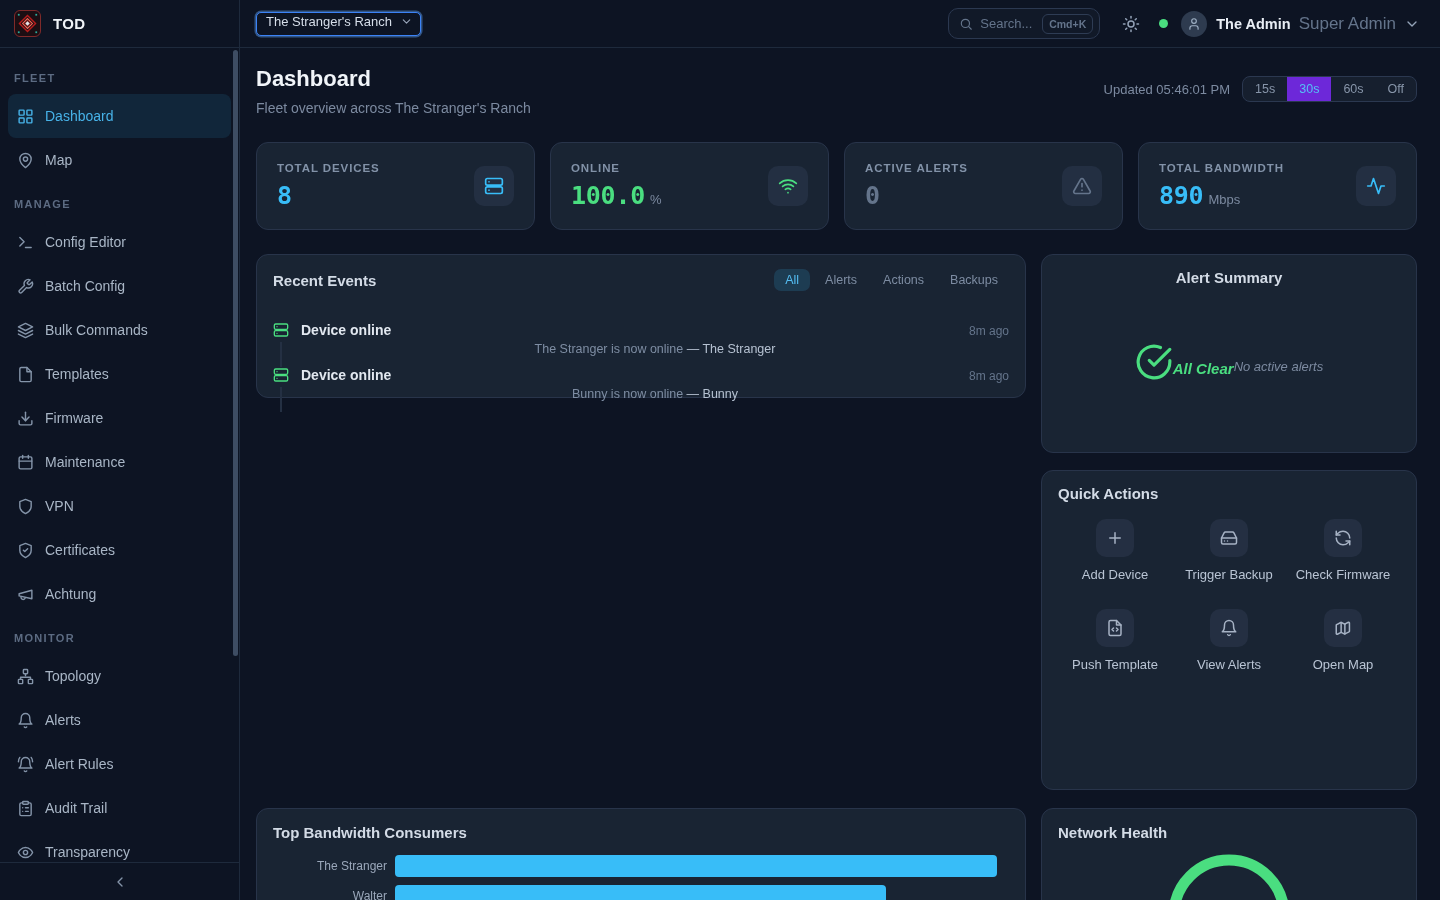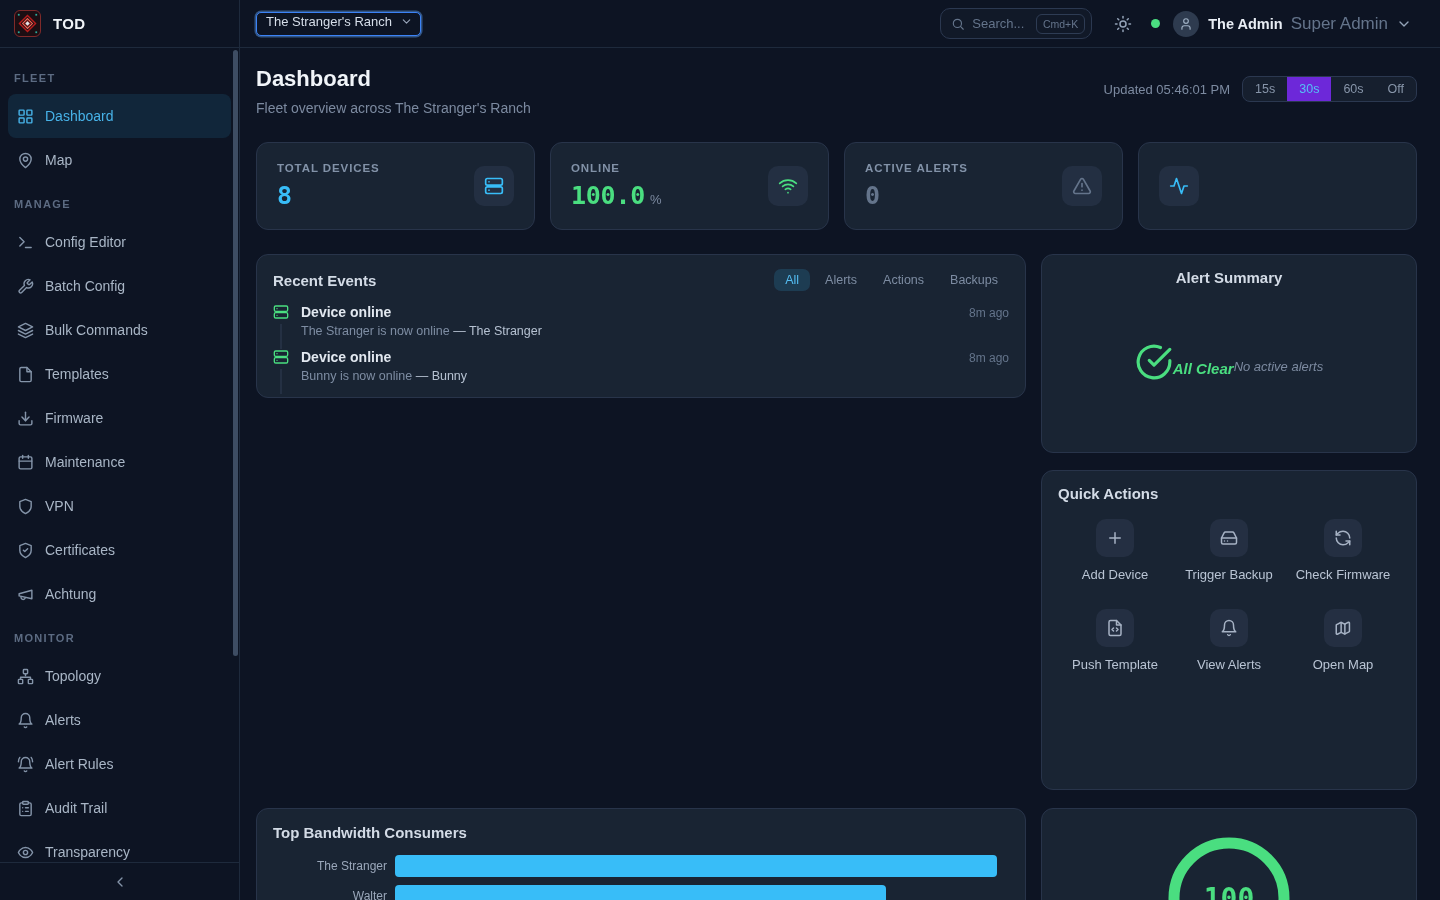--- a/index.html
+++ b/index.html
@@ -17,26 +17,26 @@
   .brand { width:240px; height:100%; display:flex; align-items:center; gap:12px; padding:0 14px; border-right:1px solid #1e2a3c; }
   .logo { width:27px; height:27px; border-radius:6px; background:#1c0e13; border:1px solid #7f2a2a; display:flex; align-items:center; justify-content:center; }
   .logo svg { width:21px; height:21px; }
   .brand-name { font-size:15px; font-weight:700; letter-spacing:.02em; color:#f1f5f9; }
 
   .org-select { margin-left:16px; height:24px; display:flex; align-items:center; gap:8px; padding:0 7px 4px 9px;
     background:#0d1423; border:1.5px solid #3b82f6; border-radius:5px; box-shadow:0 0 0 1.5px rgba(96,165,250,.45);
     font-size:13px; color:#d6dee9; cursor:pointer; }
   .org-select .icon { width:13px; height:13px; color:#9aa7ba; }
 
-  .top-right { margin-left:auto; display:flex; align-items:center; padding-right:28px; }
+  .top-right { margin-left:auto; display:flex; align-items:center; padding-right:20px; }
   .searchbox { width:152px; height:31px; border:1px solid #2b3850; border-radius:10px; display:flex; align-items:center; gap:7px; padding:0 6px 0 10px; background:rgba(25,35,52,.35); cursor:text; }
   .searchbox .icon { width:14px; height:14px; color:#64748b; }
   .searchbox input { flex:1; min-width:0; background:transparent; border:none; outline:none; color:#b9c4d4; font-size:13px; font-family:inherit; }
   .searchbox input::placeholder { color:#64748b; }
-  .kbd { font-size:10.5px; color:#64748b; border:1px solid #2e3c54; border-radius:6px; padding:3px 6px; white-space:nowrap; }
+  .kbd { font-size:10.5px; color:#64748b; border:1px solid #2e3c54; border-radius:6px; padding:3px 6px; white-space:nowrap;font-weight:bold; }
   .theme-btn { width:28px; height:28px; margin-left:17px; display:flex; align-items:center; justify-content:center; color:#94a3b8; cursor:pointer; }
   .theme-btn .icon { width:18px; height:18px; }
   .status-dot { width:9px; height:9px; border-radius:50%; background:#4ade80; margin-left:14px; }
   .avatar { width:26px; height:26px; border-radius:50%; background:#2e3b4f; margin-left:13px; display:flex; align-items:center; justify-content:center; color:#9fb0c4; cursor:pointer; }
   .avatar .icon { width:14px; height:14px; }
   .user-name { margin-left:9px; font-size:14.5px; font-weight:600; color:#e8edf4; }
   .user-role { margin-left:8px; font-size:17px; color:#64748b; }
   .user-caret { width:16px; height:16px; margin-left:8px; color:#94a3b8; cursor:pointer; }
 
   
@@ -75,21 +75,21 @@
   .stat-chip .icon { width:20px; height:20px; }
 
   .main-grid { display:grid; grid-template-columns:770px 1fr; gap:15px; margin-top:24px; align-items:start; }
 
   .events-card { height:144px; padding:14px 16px; }
   .events-header { display:flex; justify-content:space-between; align-items:center; }
   .card-title { font-size:15px; font-weight:600; color:#d3dbe6; }
   .tabs { display:flex; gap:4px;padding-left:12px; }
   .tab { padding:4px 11px; border-radius:7px; font-size:12.5px; color:#7d8ca2; cursor:pointer; }
   .tab.active { background:rgba(56,189,248,.16); color:#54bdf2; }
-  .event-list { margin-top:13px; }
+  .event-list { margin-top:31px;text-align:center; }
   .event-row { display:flex; gap:12px; }
   .event-icon-col { width:16px; display:flex; flex-direction:column; align-items:center; }
   .event-icon-col .icon { width:16px; height:16px; color:#4ade80; }
   .event-line { width:2px; flex:1; min-height:10px; background:#243043; margin-top:4px; }
   .event-body { flex:1; padding-bottom:11px; }
   .event-top { display:flex; justify-content:space-between; align-items:baseline; }
   .event-title { font-size:14px; font-weight:600; color:#e2e8f0; }
   .event-time { font-size:12px; color:#64748b; }
   .event-desc { margin-top:4px; font-size:12.5px; color:#7e8da3; }
   .event-device { color:#b6c2d2; }
@@ -442,20 +442,27 @@
        <span class="icon" style="color:#64748b">
               <svg viewBox="0 0 24 24" fill="none" stroke="currentColor" stroke-width="2" stroke-linecap="round" stroke-linejoin="round">
                 <path d="m21.73 18-8-14a2 2 0 0 0-3.46 0l-8 14A2 2 0 0 0 4 21h16a2 2 0 0 0 1.73-3Z"></path>
                 <line x1="12" y1="9" x2="12" y2="13"></line>
                 <line x1="12" y1="17" x2="12.01" y2="17"></line>
               </svg>
             </span>
      </div>
         </div>
         <div class="card stat-card">
+          <div class="stat-info">
+       <div class="stat-label">TOTAL BANDWIDTH</div>
+       <div class="stat-value-row">
+         <span class="stat-value" style="color:#38bdf8">890</span>
+         <span class="stat-unit">Mbps</span>
+       </div>
+     </div>
      <div class="stat-chip">
        <span class="icon" style="color:#38bdf8">
               <svg viewBox="0 0 24 24" fill="none" stroke="currentColor" stroke-width="2" stroke-linecap="round" stroke-linejoin="round">
                 <polyline points="22 12 18 12 15 21 9 3 6 12 2 12"></polyline>
               </svg>
             </span>
      </div>
         </div>
       </div>
 
@@ -625,20 +632,21 @@
                       <path d="M14.5 7v13"></path>
                     </svg>
                   </span>
      </span>
      <span class="qa-label">Open Map</span>
               </div>
             </div>
         </section>
 
         <section class="card nh-card">
+          <h2 class="card-title">Network Health</h2>
           <div class="nh-gauge-wrap">
             <div class="nh-gauge">
               <svg viewBox="0 0 124 124" width="124" height="124">
                 <circle cx="62" cy="62" r="55" fill="none" stroke="#4ade80" stroke-width="11"></circle>
               </svg>
               <span class="nh-value">100</span>
             </div>
           </div>
         </section>
 

